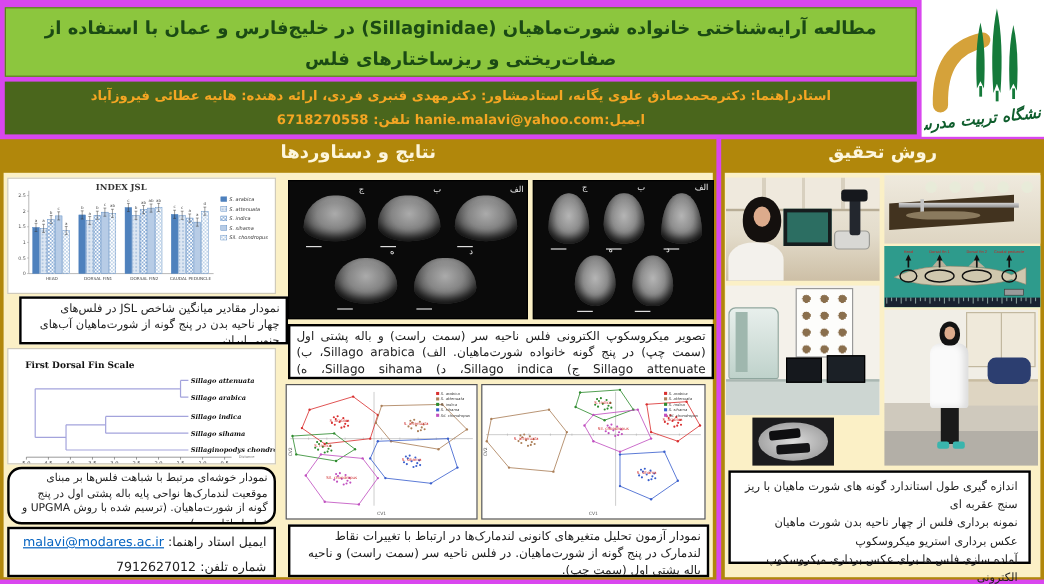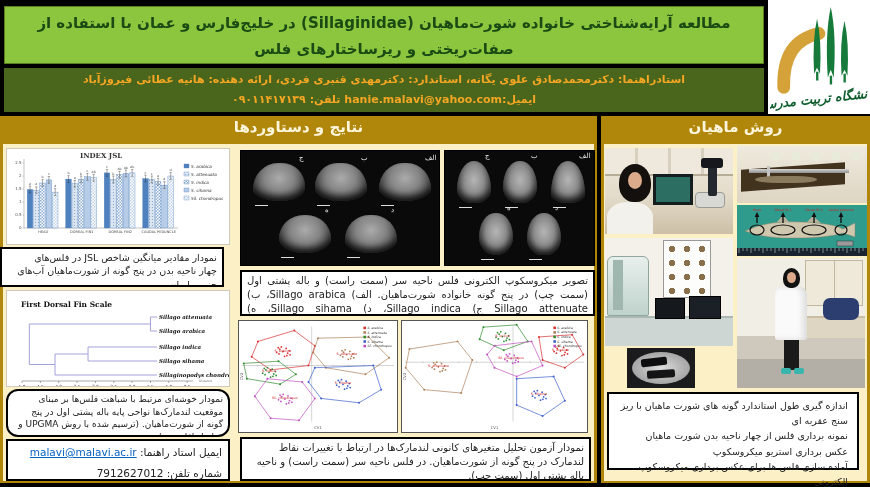--- a/index.html
+++ b/index.html
@@ -1,16 +1,16 @@
 <!DOCTYPE html>
 <html lang="fa"><head>
 <meta charset="utf-8">
 <style>
   html,body{margin:0;padding:0;background:#fff;}
-  #poster{position:relative;width:870px;height:487px;background:#000000;overflow:hidden;
+  #poster{position:relative;width:870px;height:487px;background:#d946ef;overflow:hidden;
           font-family:"DejaVu Sans",sans-serif;}
   
   #title-box{position:absolute;left:4px;top:6px;width:760px;height:58px;background:#8CC63E;
              border:1px solid #5d7d22;color:#1b4a14;font-weight:bold;font-size:15px;
              text-align:center;direction:rtl;line-height:1.75;padding-top:3px;box-sizing:border-box;}
   #contact-strip{position:absolute;left:4px;top:68px;width:760px;height:44px;background:#4A661C;
              color:#F5A623;font-weight:bold;font-size:11px;text-align:center;direction:rtl;
              line-height:1.8;padding-top:2px;box-sizing:border-box;}
   #contact-strip .ltr{direction:ltr;unicode-bidi:embed;}
   #logo-box{position:absolute;left:768px;top:0;width:102px;height:114px;background:#fff;}
@@ -95,25 +95,25 @@
 <body>
 
 <div id="poster">
 
   <div id="title-box">
     <div>مطالعه آرایه‌شناختی خانواده شورت‌ماهیان (Sillaginidae) در خلیج‌فارس و عمان با استفاده از</div>
     <div>صفات‌ریختی و ریزساختارهای فلس</div>
   </div>
 
   <div id="contact-strip">
-    <div>استادراهنما: دکترمحمدصادق علوی یگانه، استاندارد: دکترمهدی قنبری فردی، ارائه دهنده: هانیه عطائی فیروزآباد</div>
+    <div>استادراهنما: دکترمحمدصادق علوی یگانه، استادمشاور: دکترمهدی قنبری فردی، ارائه دهنده: هانیه عطائی فیروزآباد</div>
     <div>
       <span>ایمیل:</span><span class="ltr">hanie.malavi@yahoo.com</span>
       <span>تلفن:</span>
-      <span>۰۹۰۱۱۴۱۷۱۳۹</span>
+      <span>6718270558</span>
     </div>
   </div>
 
   <div id="logo-box">
     <svg width="98" height="112" viewBox="0 0 100 112">
       <path d="M14 86 C 13 52 27 36 50 31" stroke="#D5A23A" stroke-width="13" fill="none" stroke-linecap="round"></path>
       <path d="M48 16 Q53 38 51 72 L48 66 L45 72 Q43 38 48 16 Z" fill="#157A3A"></path>
       <path d="M62 4  Q68 32 65 76 L62 68 L59 76 Q56 32 62 4  Z" fill="#157A3A"></path>
       <path d="M76 18 Q81 40 79 74 L76 68 L73 74 Q71 40 76 18 Z" fill="#157A3A"></path>
       <rect x="47" y="70" width="2.4" height="9" fill="#157A3A"></rect>
@@ -270,21 +270,21 @@
           <text x="184" y="26.5" font-size="4.2" font-style="italic" fill="#333">S. attenuata</text>
           <rect x="177" y="31" width="5" height="4" fill="url(#pChk)" stroke="#4e81bd" stroke-width="0.35"></rect>
           <text x="184" y="34.5" font-size="4.2" font-style="italic" fill="#333">S. indica</text>
           <rect x="177" y="39" width="5" height="4" fill="#b7cce6" stroke="#4e81bd" stroke-width="0.35"></rect>
           <text x="184" y="42.5" font-size="4.2" font-style="italic" fill="#333">S. sihama</text>
           <rect x="177" y="47" width="5" height="4" fill="url(#pChk2)" stroke="#4e81bd" stroke-width="0.35"></rect>
           <text x="184" y="50.5" font-size="4.2" font-style="italic" fill="#333">Sil. chondropus</text>
         </svg>
       </div>
 
-    <div class="cap" style="left:0;top:131px;width:224px;height:40px;padding-left:13px;">نمودار مقادیر میانگین شاخص JSL در فلس‌های چهار ناحیه بدن در پنج گونه از شورت‌ماهیان آب‌های جنوبی ایران.</div>
+    <div class="cap" style="left:16px;top:131px;width:224px;height:40px;padding-left:13px;">نمودار مقادیر میانگین شاخص JSL در فلس‌های چهار ناحیه بدن در پنج گونه از شورت‌ماهیان آب‌های جنوبی ایران.</div>
 
     <div class="chartbox" style="left:6px;top:174px;width:224px;height:97px;" id="dendro">
         <svg viewBox="0 0 222 95" width="100%" height="100%" xmlns="http://www.w3.org/2000/svg">
           <text x="14" y="16" font-size="7.5" font-weight="bold" fill="#111" font-family="DejaVu Serif,serif">First Dorsal Fin Scale</text>
           <line x1="150" y1="26" x2="143.45000000000002" y2="26" stroke="#a3a3dc" stroke-width="1"></line>
           <line x1="150" y1="40" x2="143.45000000000002" y2="40" stroke="#a3a3dc" stroke-width="1"></line>
           <line x1="143.45000000000002" y1="26" x2="143.45000000000002" y2="40" stroke="#a3a3dc" stroke-width="1"></line>
           <line x1="143.45000000000002" y1="33" x2="22.340000000000007" y2="33" stroke="#a3a3dc" stroke-width="1"></line>
           <line x1="150" y1="56" x2="81.06" y2="56" stroke="#a3a3dc" stroke-width="1"></line>
           <line x1="150" y1="70" x2="81.06" y2="70" stroke="#a3a3dc" stroke-width="1"></line>
@@ -322,21 +322,21 @@
           <text x="180.15" y="96.5" font-size="4.3" text-anchor="middle" fill="#333">0.5</text>
           <text x="192" y="91" font-size="3" fill="#777">Distance</text>
         </svg>
       </div>
 
     <div class="cap" style="left:6px;top:273px;width:224px;height:48px;font-size:9px;border-radius:12px;">نمودار خوشه‌ای مرتبط با شباهت فلس‌ها بر مبنای موقعیت لندمارک‌ها نواحی پایه باله پشتی اول در پنج گونه از شورت‌ماهیان. (ترسیم شده با روش UPGMA و فواصل اقلیدسی).</div>
 
     <div id="emailbox" style="left:6px;top:323px;width:224px;height:42px;">
       <div>
         <span>ایمیل استاد راهنما:</span>
-        <a href="#">malavi@malavi.ac.ir</a>
+        <a href="#">malavi@modares.ac.ir</a>
       </div>
       <div>
         <span>شماره تلفن:</span>
         <span>7912627012</span>
       </div>
     </div>
 
     <div class="semp" style="left:240px;top:34px;width:200px;height:116px;" id="semA">
         <div class="blob blobA" style="left: 138px; top: 12px; width: 52px; height: 38px; border-radius: 48% 48% 52% 52% / 70% 70% 34% 34%;"></div>
         <span class="blob-lbl" style="left: 184px; top: 3px;">الف</span>
@@ -622,21 +622,21 @@
           <text x="157" y="25.799999999999997" font-size="3.2" font-style="italic" fill="#333">Sil. chondropus</text>
           <text x="93.5" y="109" font-size="3.8" text-anchor="middle" fill="#555">CV1</text>
           <text x="4" y="55.5" font-size="3.8" fill="#555" text-anchor="middle" transform="rotate(-90 4 55.5)">CV2</text>
         </svg>
       </div>
 
     <div class="cap" style="left:240px;top:321px;width:351px;height:44px;font-size:10px;">نمودار آزمون تحلیل متغیرهای کانونی لندمارک‌ها در ارتباط با تغییرات نقاط لندمارک در پنج گونه از شورت‌ماهیان. در فلس ناحیه سر (سمت راست) و ناحیه باله پشتی اول (سمت چپ).</div>
   </div>
 
   <div id="panel-right" class="gold-panel">
-    <div class="sec-title">روش ماهیان</div>
+    <div class="sec-title">روش تحقیق</div>
     <div class="cream"></div>
 
     <div class="photo" id="p1" style="left:4px;top:32px;width:128px;height:86px;">
       <div class="abs cab"></div>
         <div class="abs mon"></div>
       <div class="abs scopebase"></div>
         <div class="abs scopecol"></div>
         <div class="abs scopehead"></div>
       <div class="abs hijab"></div>
         <div class="abs face"></div>

